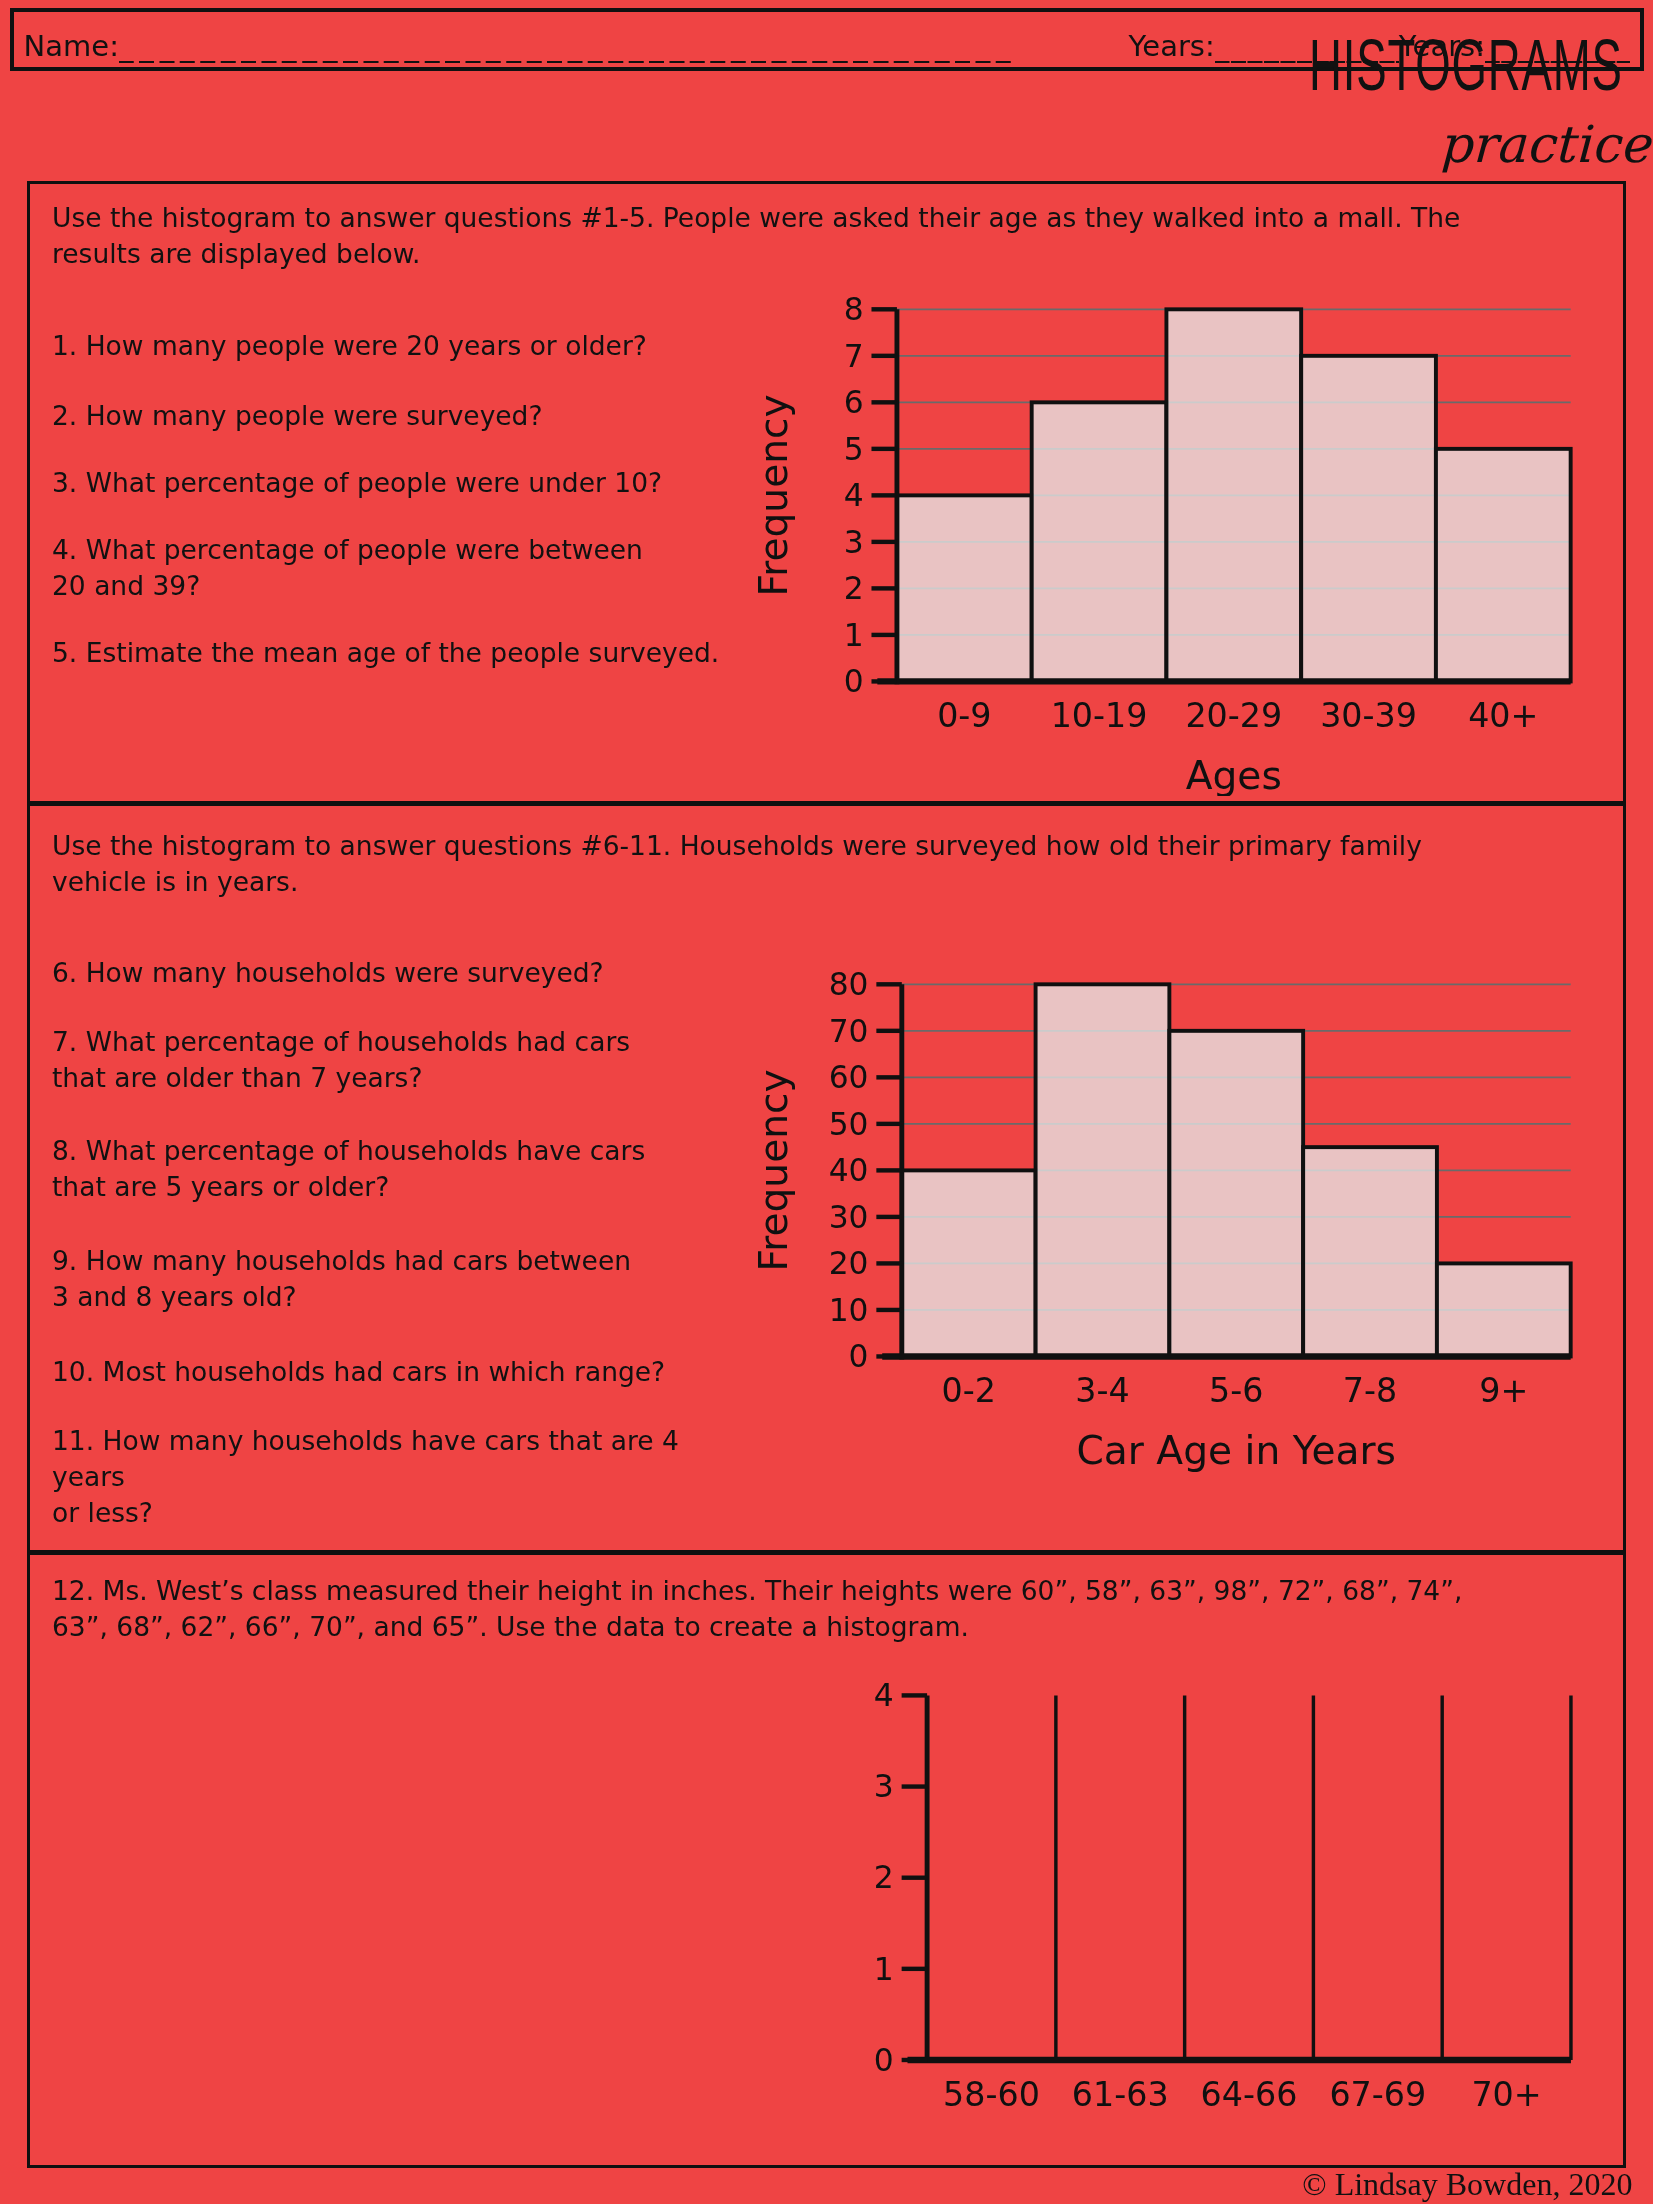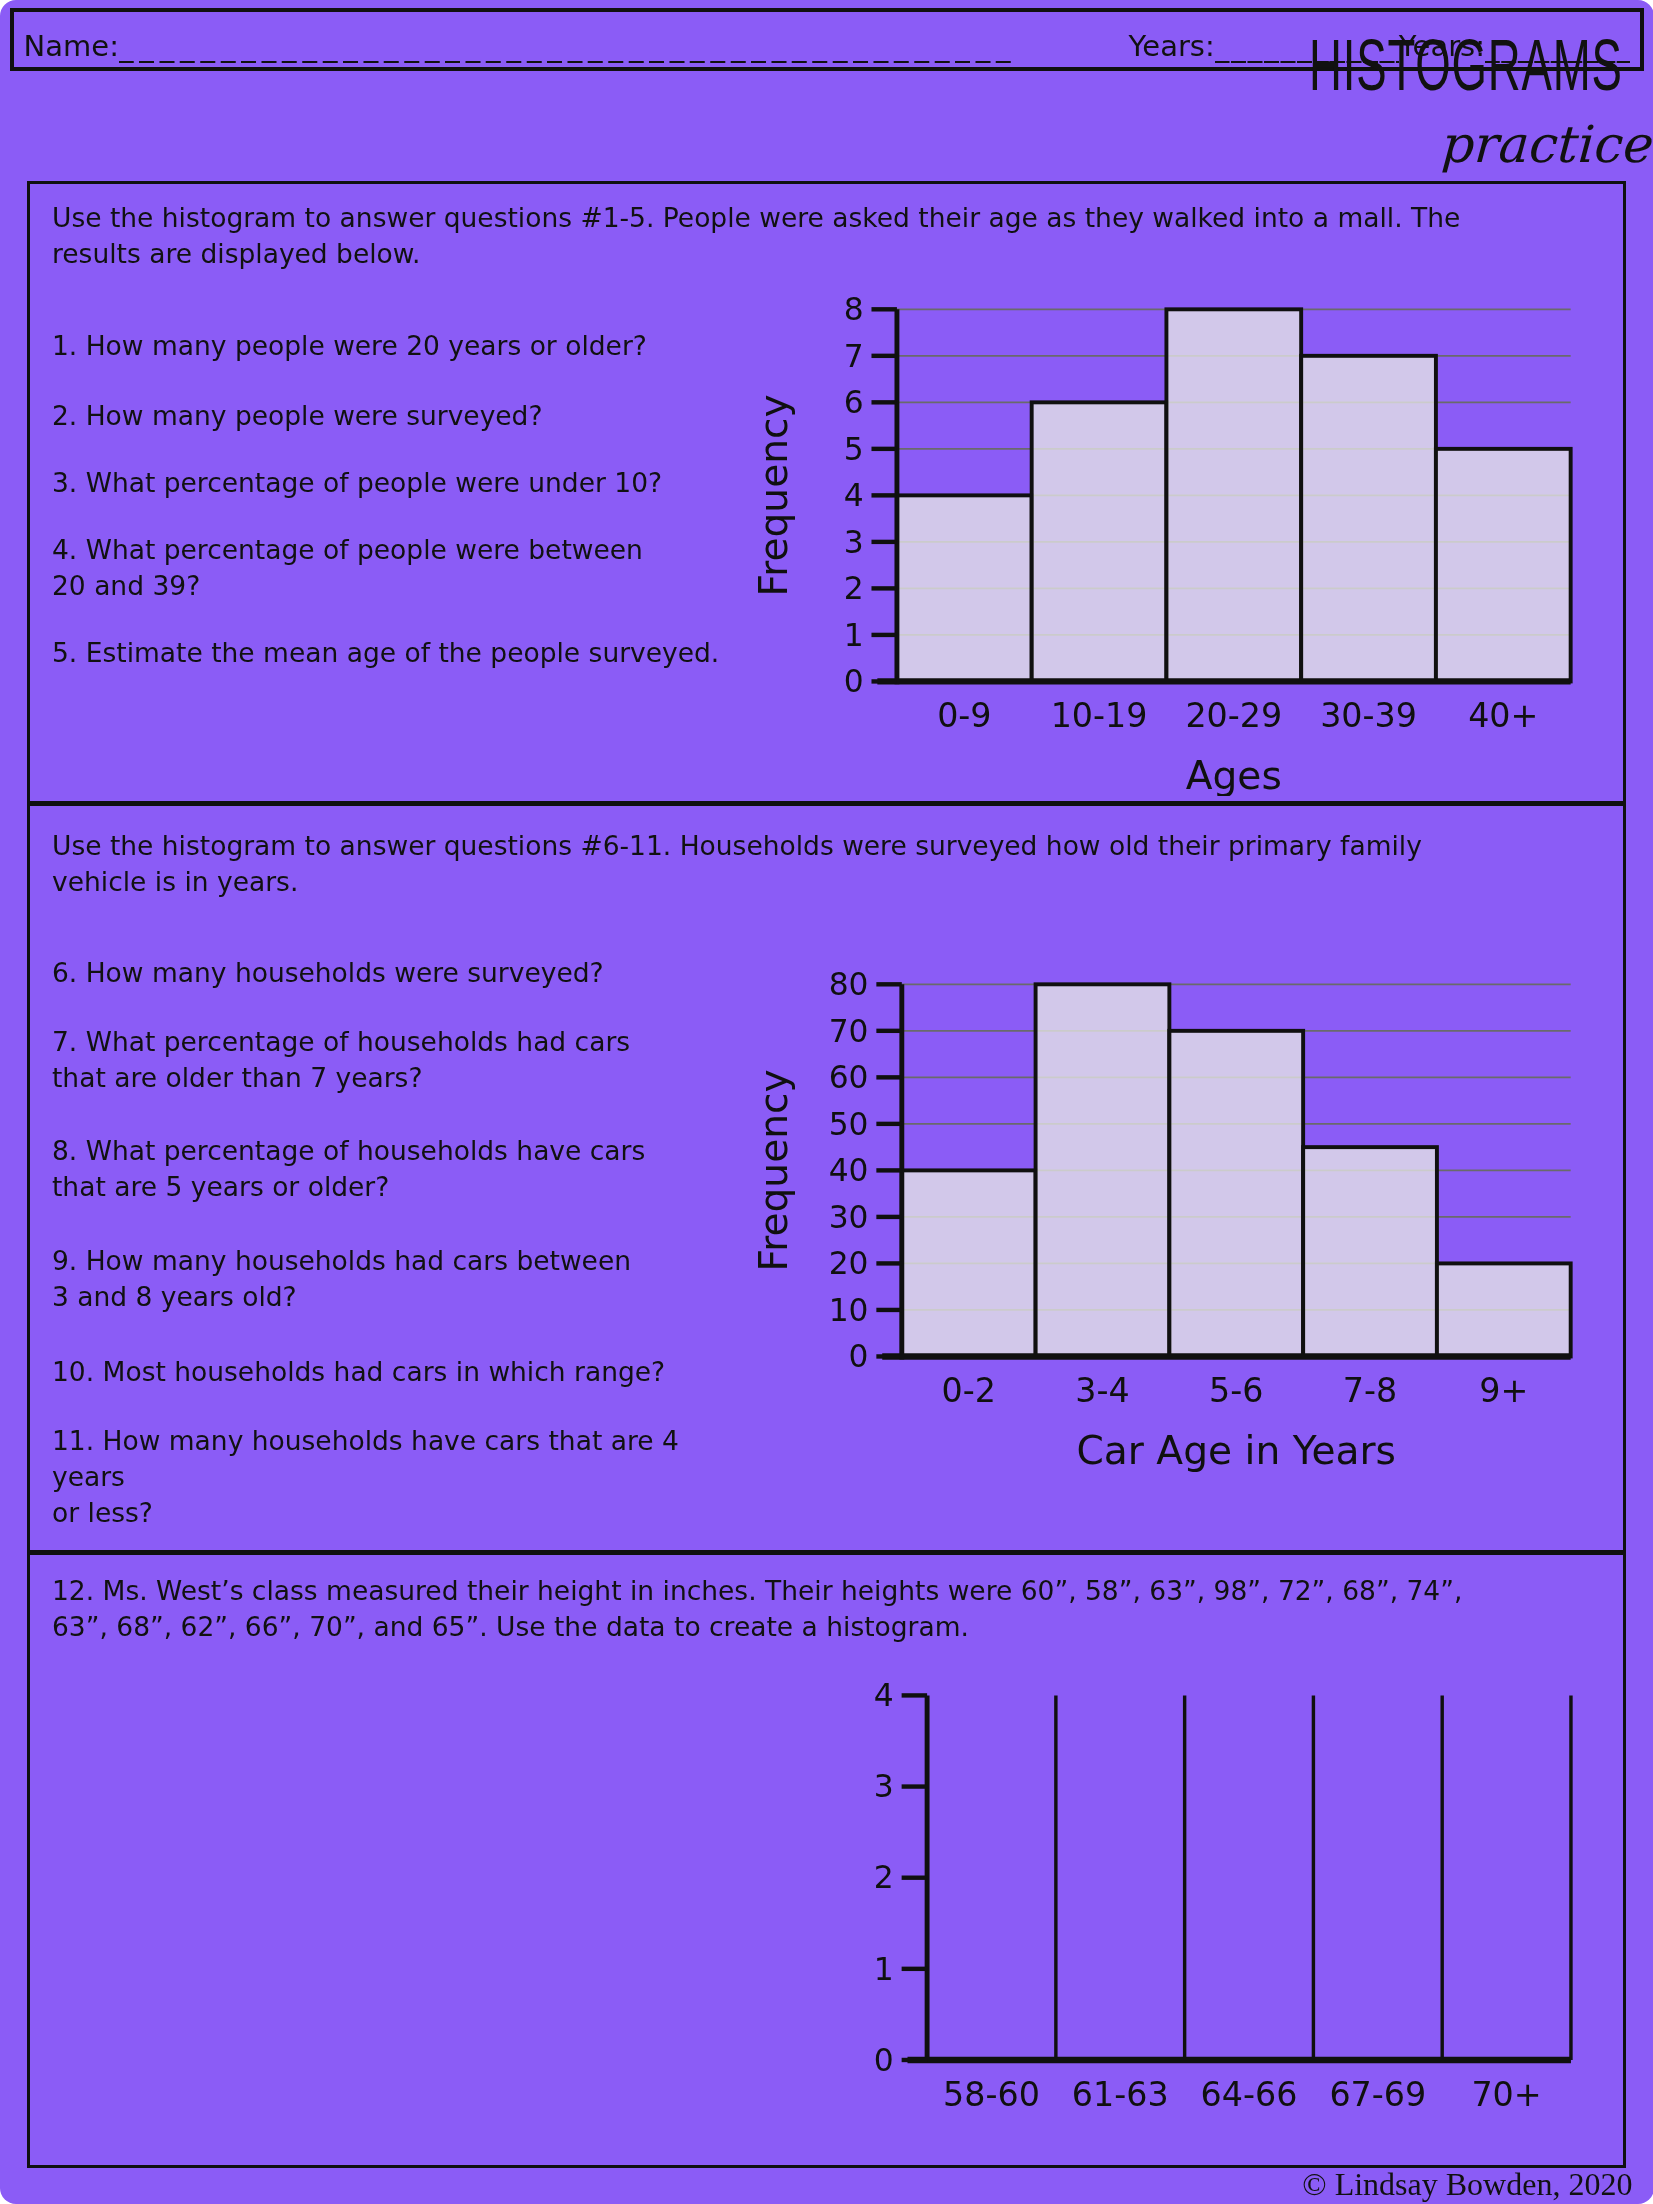--- a/index.html
+++ b/index.html
@@ -1,17 +1,17 @@
 <!DOCTYPE html>
 <html><head>
 <meta charset="utf-8">
 <style>
   html,body{margin:0;padding:0;background:#fff;}
-  .page{position:relative;width:1654px;height:2204px;background:#8b5cf6;overflow:hidden;
-        font-family:"DejaVu Sans",sans-serif;color:#111;border-radius:16px;}
+  .page{position:relative;width:1654px;height:2204px;background:#ef4444;overflow:hidden;
+        font-family:"DejaVu Sans",sans-serif;color:#111;}
   
   .hdr{position:absolute;left:9.8px;top:7.8px;width:1634px;height:63px;border:4.9px solid #101010;
        box-sizing:border-box;display:flex;align-items:flex-end;padding:0 9.8px 3.9px 9.8px;
        font-size:29px;white-space:nowrap;}
   .hdr .lbl{flex:0 0 auto;}
   .fill-line{flex:1 1 auto;overflow:hidden;letter-spacing:5.9px;}
   .fix-line{flex:0 0 auto;overflow:hidden;letter-spacing:2px;}
   .date-line{width:184px;}
   .period-line{width:145px;}
   

